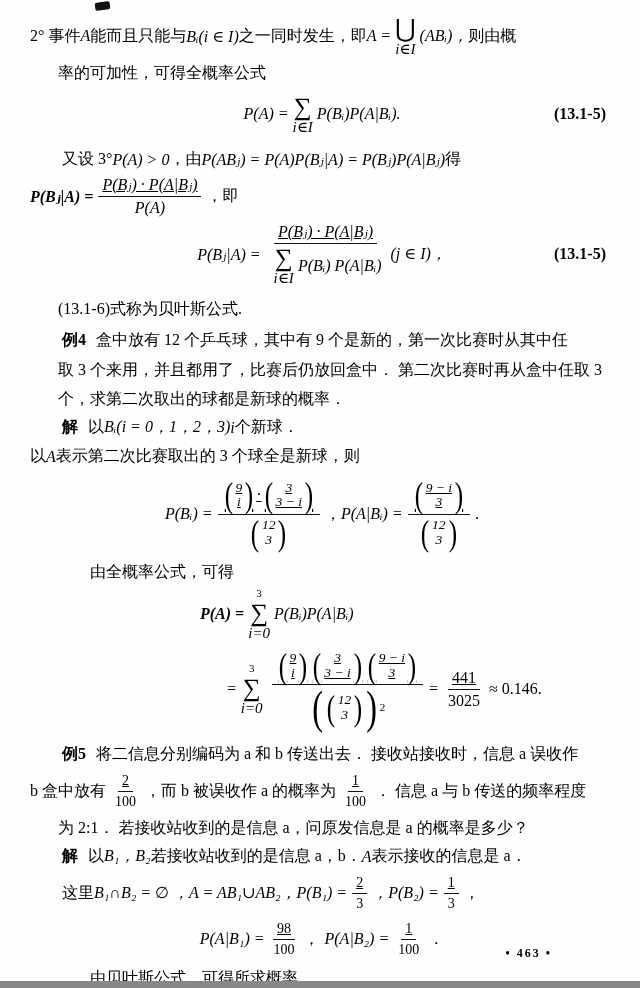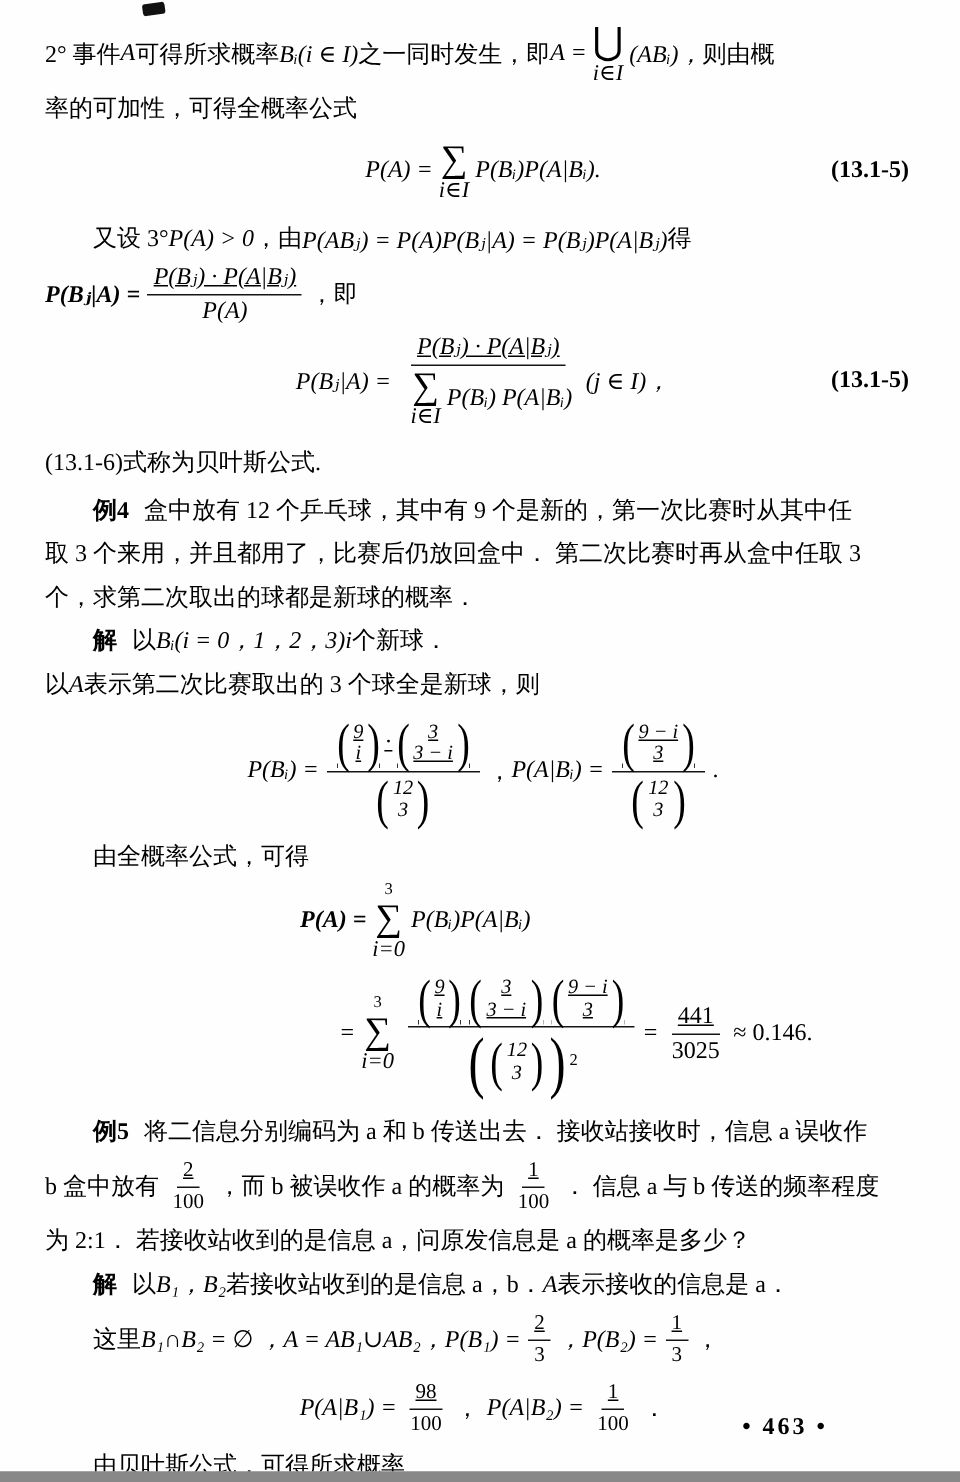--- a/index.html
+++ b/index.html
@@ -10,21 +10,21 @@
     background:#fefefe;
     color:#000000;
     font-family:"Liberation Serif","DejaVu Serif","DejaVu Sans",serif;
     font-size:16px;
     overflow:hidden;
     box-sizing:border-box;
     padding:14px 26px 0 30px;
   }
   .artifact{position:absolute;top:2px;left:95px;width:15px;height:8px;background:#111;transform:rotate(-8deg);border-radius:2px;}
   .line{display:flex;align-items:center;min-height:29px;white-space:nowrap;}
-  .tline{display:block;line-height:29px;white-space:nowrap;}
+  .tline{display:block;line-height:29px;white-space:nowrap;margin-left:28px;}
   .indent{padding-left:32px;}
   .tall{min-height:44px;}
   .m{font-style:italic;}
   .bold{font-weight:700;}
   .gap{width:10px;display:inline-block;}
   .sgap{width:5px;display:inline-block;}
 
   
   .eqrow{display:flex;align-items:center;justify-content:center;position:relative;white-space:nowrap;}
   .eqtag{position:absolute;right:8px;top:50%;transform:translateY(-50%);font-weight:600;font-style:normal;}
@@ -41,32 +41,32 @@
   .frac>.den{padding:1px 4px 0;display:inline-flex;align-items:center;}
   .smfrac{font-size:14px;}
 
   
   .binom{display:inline-flex;align-items:center;vertical-align:middle;margin:0 1px;font-style:normal;}
   .binom .p{font-size:36px;font-weight:300;line-height:0.95;transform:scaleX(.7);}
   .binom .st{display:inline-flex;flex-direction:column;align-items:center;line-height:1.1;font-size:13.5px;font-style:italic;padding:0 1px;}
   .p2{font-size:46px !important;}
   .sup{font-size:11px;vertical-align:18px;font-style:normal;}
 
-  .pageno{position:absolute;right:88px;bottom:20px;font-size:16px;font-weight:700;letter-spacing:2px;}
+  .pageno{position:absolute;right:88px;bottom:20px;font-size:12px;font-weight:700;letter-spacing:2px;}
 </style>
 </head>
 <body>
 
 <div class="page">
   <div class="artifact"></div>
 
   <div class="line tall">
     <span>2° 事件</span>
     <span class="m">A</span>
-    <span>可得所求概率 </span>
+    <span>能而且只能与 </span>
     <span class="m">Bᵢ(i ∈ I)</span>
     <span> 之一同时发生，即 </span>
     <span class="m">A =</span>
     <span class="limop">
       <span class="o">⋃</span>
       <span class="b">i∈I</span>
     </span>
     <span class="m">(ABᵢ)，</span>
     <span> 则由概</span>
   </div>

